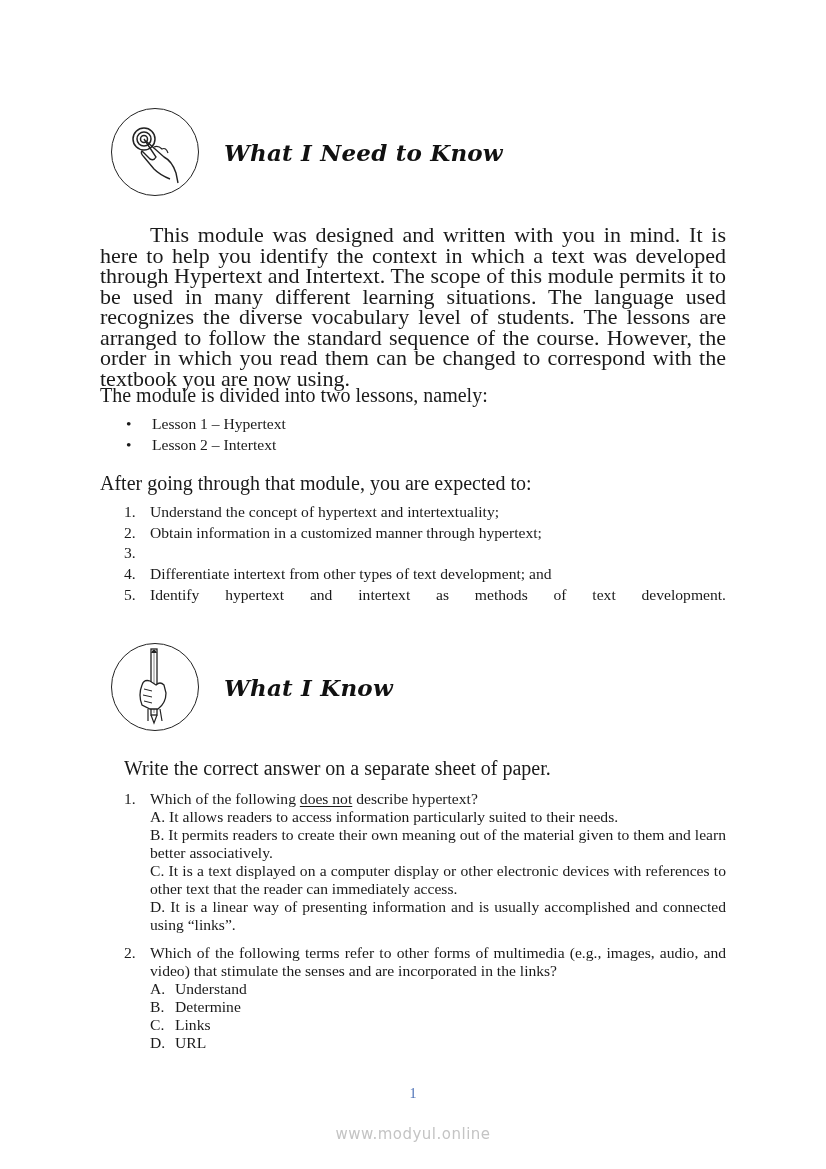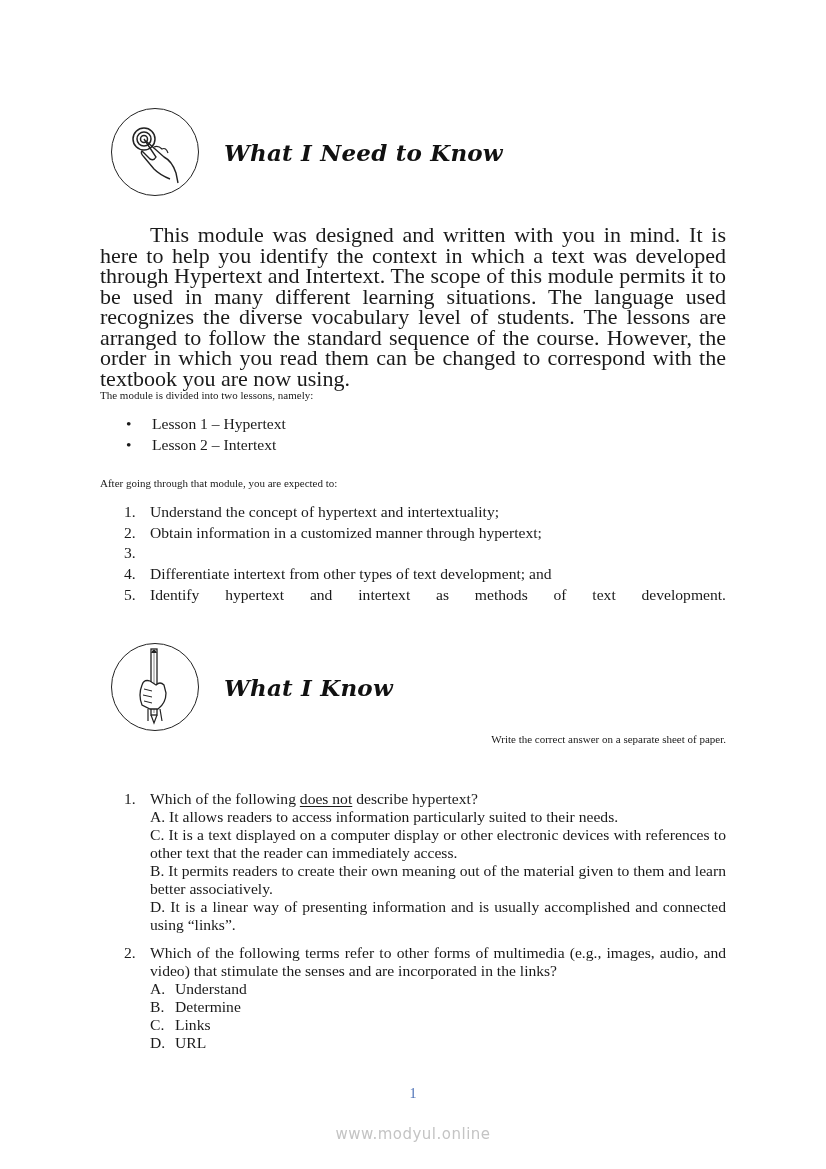--- a/index.html
+++ b/index.html
@@ -18,21 +18,21 @@
       margin-left: 25px; font-family: "DejaVu Serif", serif;
       font-weight: bold; font-style: italic; font-size: 23px; color: #111;
       letter-spacing: 0.2px;
     }
     .body-text {
       position: absolute; left: 100px; width: 626px;
       font-family: "Liberation Serif", serif; font-size: 22px; line-height: 20.5px;
       text-align: justify; color: #1a1a1a;
     }
     .indent { text-indent: 50px; }
-    .para { position: absolute; left: 100px; width: 626px; font-family: "Liberation Serif", serif; font-size: 11px; line-height: 20.5px; }
+    .para { position: absolute; left: 100px; width: 626px; font-family: "Liberation Serif", serif; font-size: 20px; line-height: 20.5px; }
     .list { position: absolute; left: 124px; width: 602px; font-family: "Liberation Serif", serif; font-size: 15.6px; margin: 0; padding: 0; list-style: none; }
     .list li { display: flex; height: 20.7px; line-height: 20.7px; }
     .list .marker { width: 26px; flex: none; }
     .list .bullet { width: 26px; flex: none; text-align: left; padding-left: 2px; }
     .justify-last { text-align: justify; text-align-last: justify; flex: 1; }
     .q-block { position: absolute; left: 124px; width: 602px; font-family: "Liberation Serif", serif; font-size: 15.6px; line-height: 18px; }
     .q-row { display: flex; }
     .q-num { width: 26px; flex: none; }
     .q-body { flex: 1; text-align: justify; }
     .q-opt { text-align: justify; }
@@ -109,30 +109,30 @@
         <line x1="34" y1="6" x2="34" y2="66" stroke="#888" stroke-width="1"></line>
         <path d="M31 68 L34 76 L37 68" fill="none" stroke="#222" stroke-width="1.2"></path>
         <path d="M22 38 Q18 48 22 58 L30 62 L38 62 Q46 56 46 46 L44 38 Q40 34 36 38 L30 34 Q24 32 22 38 Z" fill="#fff" stroke="#222" stroke-width="1.3"></path>
         <path d="M24 42 L32 44 M23 48 L32 50 M24 54 L32 56" stroke="#222" stroke-width="1"></path>
         <path d="M28 62 L28 74 M40 62 L42 74" stroke="#222" stroke-width="1.2"></path>
       </svg>
     </div>
     <div class="section-title">What I Know</div>
   </div>
 
-  <div class="para" style="top:729px; left:124px; width:602px;text-align:right;">Write the correct answer on a separate sheet of paper.</div>
+  <div class="para" style="top:758px; left:124px; width:602px;">Write the correct answer on a separate sheet of paper.</div>
 
   <div class="q-block" style="top:790px;">
     <div class="q-row">
       <span class="q-num">1.</span>
       <div class="q-body">
         <div><span>Which of the following </span><u>does not</u><span> describe hypertext?</span></div>
         <div class="q-opt">A. It allows readers to access information particularly suited to their needs.</div>
+        <div class="q-opt">B. It permits readers to create their own meaning out of the material given to them and learn better associatively.</div>
         <div class="q-opt">C. It is a text displayed on a computer display or other electronic devices with references to other text that the reader can immediately access.</div>
-        <div class="q-opt">B. It permits readers to create their own meaning out of the material given to them and learn better associatively.</div>
         <div class="q-opt">D. It is a linear way of presenting information and is usually accomplished and connected using “links”.</div>
       </div>
     </div>
   </div>
 
   <div class="q-block" style="top:944px;">
     <div class="q-row">
       <span class="q-num">2.</span>
       <div class="q-body">
         <div>Which of the following terms refer to other forms of multimedia (e.g., images, audio, and video) that stimulate the senses and are incorporated in the links?</div>

